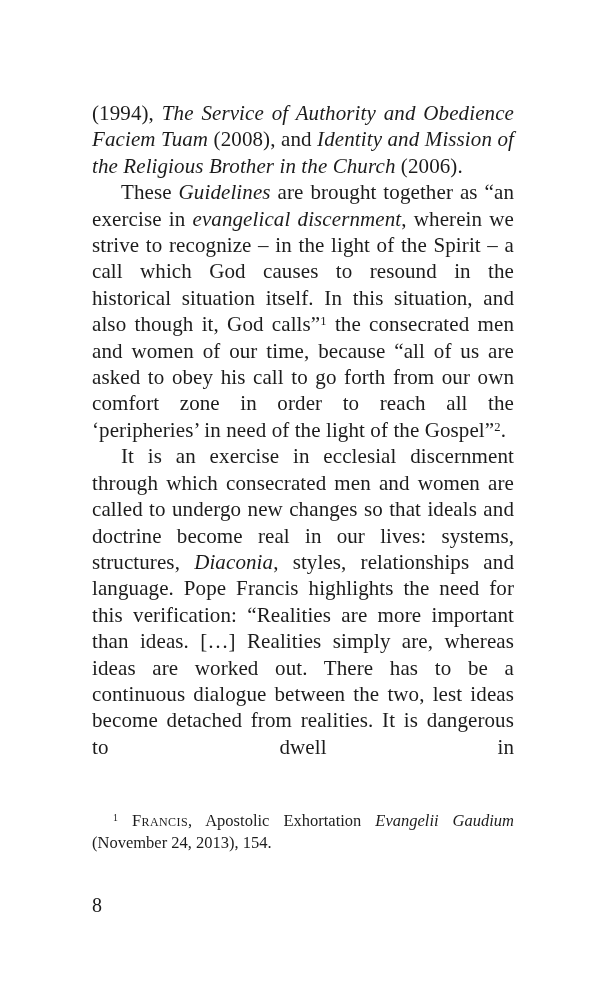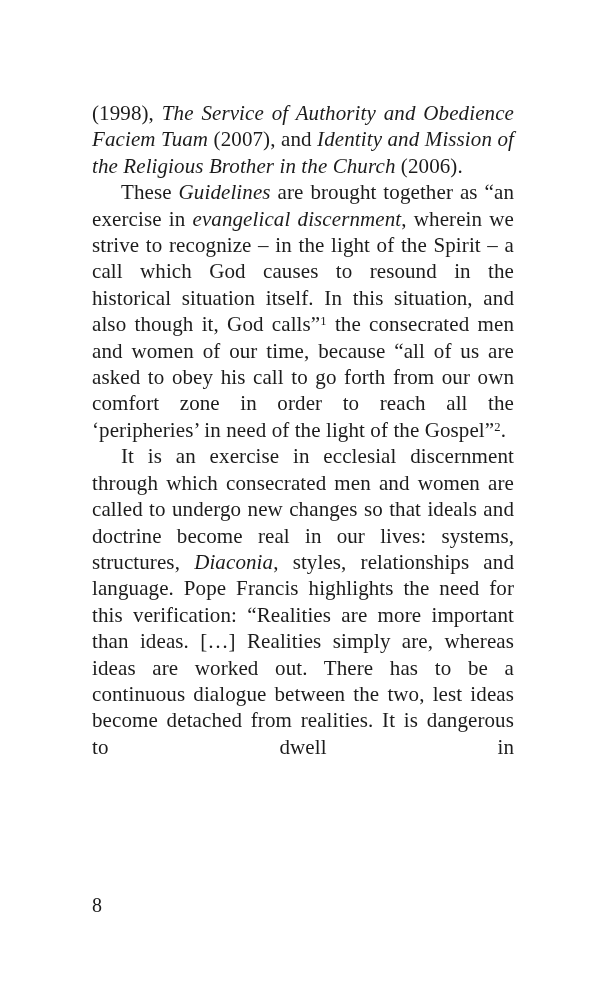--- a/index.html
+++ b/index.html
@@ -75,20 +75,21 @@
     font-size: 20px;
     line-height: 24px;
     color: #1c1c1c;
   }
 </style>
 </head>
 <body>
 
 <div class="book-page">
   <div class="text-block">
-      <p><span class="seg-normal">(1998), </span><span class="seg-italic">The Service of Authority and Obedience Faciem Tuam</span><span class="seg-normal"> (2007), and </span><span class="seg-italic">Identity and Mission of the Religious Brother in the Church</span><span class="seg-normal"> (2006).</span></p>
+      <p><span class="seg-normal">(1994), </span><span class="seg-italic">The Service of Authority and Obedience Faciem Tuam</span><span class="seg-normal"> (2008), and </span><span class="seg-italic">Identity and Mission of the Religious Brother in the Church</span><span class="seg-normal"> (2006).</span></p>
       <p class="indent"><span class="seg-normal">These </span><span class="seg-italic">Guidelines</span><span class="seg-normal"> are brought together as “an exercise in </span><span class="seg-italic">evangelical discernment</span><span class="seg-normal">, wherein we strive to recognize – in the light of the Spirit – a call which God causes to resound in the historical situation itself. In this situation, and also though it, God calls”</span><span class="seg-superscript">1</span><span class="seg-normal"> the consecrated men and women of our time, because “all of us are asked to obey his call to go forth from our own comfort zone in order to reach all the ‘peripheries’ in need of the light of the Gospel”</span><span class="seg-superscript">2</span><span class="seg-normal">.</span></p>
       <p class="indent justify-last"><span class="seg-normal">It is an exercise in ecclesial discernment through which consecrated men and women are called to undergo new changes so that ideals and doctrine become real in our lives: systems, structures, </span><span class="seg-italic">Diaconia</span><span class="seg-normal">, styles, relationships and language. Pope Francis highlights the need for this verification: “Realities are more important than ideas. […] Realities simply are, whereas ideas are worked out. There has to be a continuous dialogue between the two, lest ideas become detached from realities. It is dangerous to dwell in</span></p>
     </div>
   <div class="footnotes-block">
+      <p class="indent"><span class="seg-superscript">1</span><span class="seg-normal"> </span><span class="seg-smallcaps">Francis</span><span class="seg-normal">, Apostolic Exhortation </span><span class="seg-italic">Evangelii Gaudium</span><span class="seg-normal"> (November 24, 2013), 154.</span></p>
     </div>
   <div class="page-number">8</div>
 </div>
 
 </body></html>

